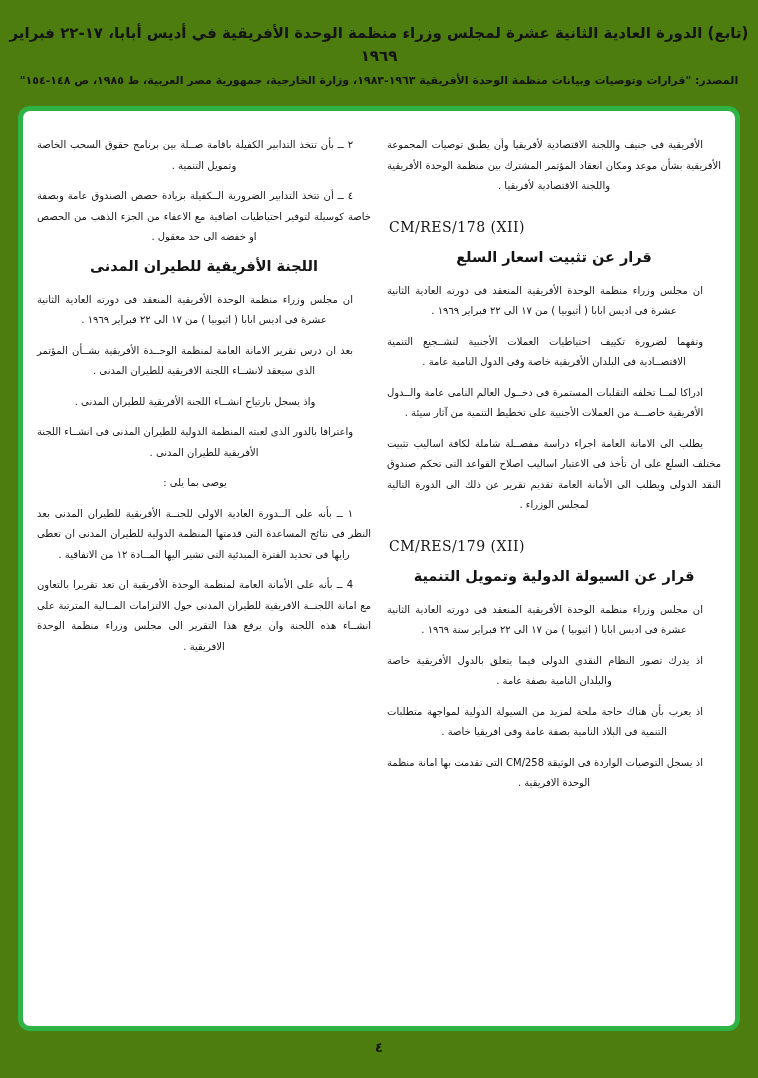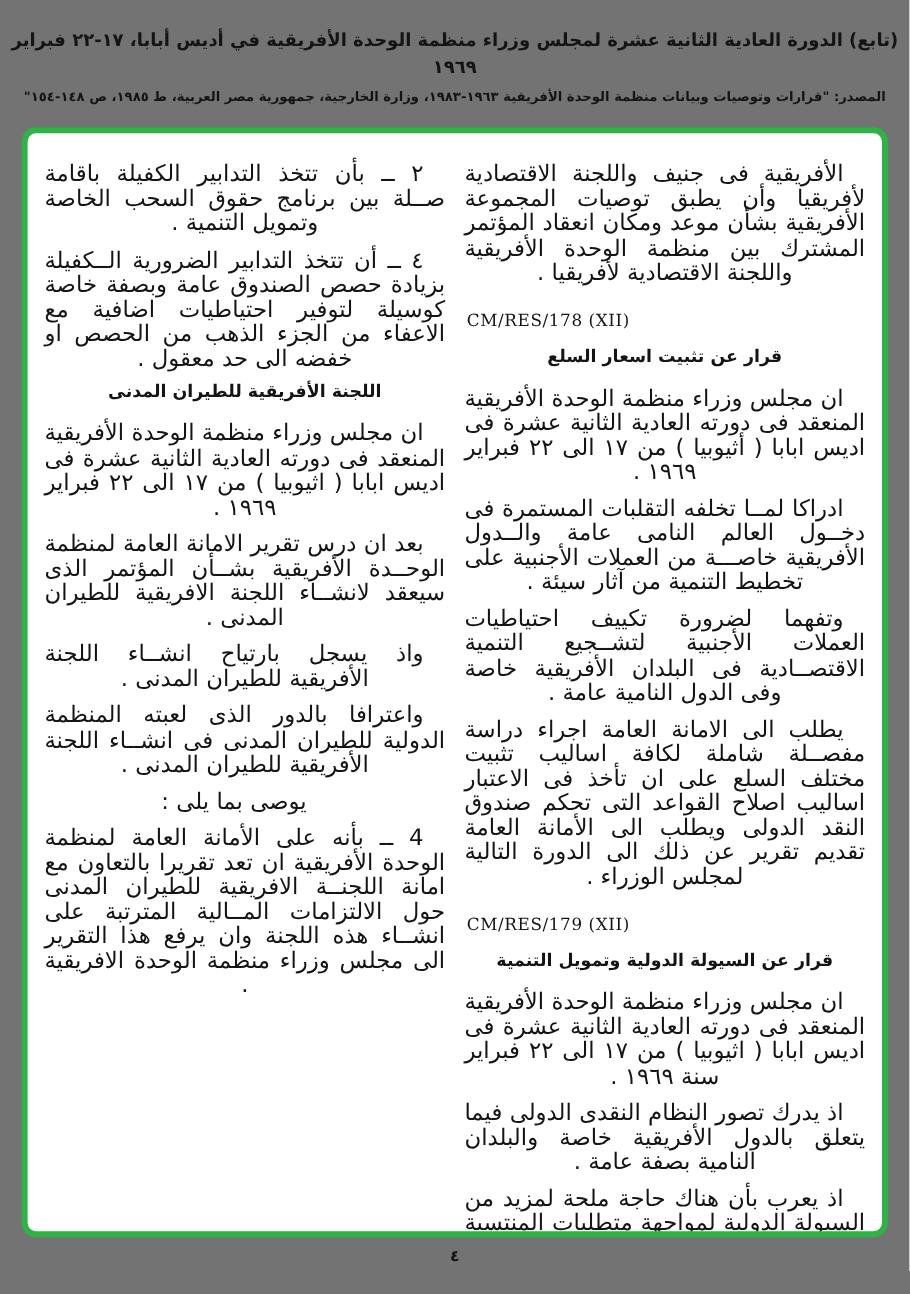--- a/index.html
+++ b/index.html
@@ -6,21 +6,21 @@
     margin: 0;
     padding: 0;
     background: #ffffff;
     font-family: "DejaVu Sans", sans-serif;
     color: #141414;
   }
   .page {
     position: relative;
     width: 758px;
     height: 1078px;
-    background: #737373;
+    background: #4d7c0f;
     overflow: hidden;
   }
   .doc-header {
     text-align: center;
     direction: rtl;
     padding-top: 22px;
   }
   .doc-header .h-line1 {
     font-size: 15px;
     font-weight: bold;
@@ -47,21 +47,21 @@
     display: flex;
     gap: 16px;
     height: 100%;
   }
   .col {
     flex: 1 1 0;
     min-width: 0;
   }
   .block.p {
     direction: rtl;
-    font-size: 19px;
+    font-size: 10px;
     line-height: 20.5px;
     text-align: justify;
     text-align-last: center;
     text-indent: 18px;
     margin: 0 0 10px 0;
   }
   .block.code {
     direction: ltr;
     text-align: left;
     font-family: "DejaVu Serif", serif;
@@ -94,39 +94,40 @@
     <div class="h-line2">المصدر: "قرارات وتوصيات وبيانات منظمة الوحدة الأفريقية ١٩٦٣-١٩٨٣، وزارة الخارجية، جمهورية مصر العربية، ط ١٩٨٥، ص ١٤٨-١٥٤"</div>
   </div>
 
   <div class="border-box" style="border-color: rgb(46, 179, 68);">
     <div class="columns">
       <div class="col" id="col-right">
           <div class="block p">الأفريقية فى جنيف واللجنة الاقتصادية لأفريقيا وأن يطبق توصيات المجموعة الأفريقية بشأن موعد ومكان انعقاد المؤتمر المشترك بين منظمة الوحدة الأفريقية واللجنة الاقتصادية لأفريقيا .</div>
           <div class="block code">CM/RES/178 (XII)</div>
           <div class="block title">قرار عن تثبيت اسعار السلع</div>
           <div class="block p">ان مجلس وزراء منظمة الوحدة الأفريقية المنعقد فى دورته العادية الثانية عشرة فى اديس ابابا ( أثيوبيا ) من ١٧ الى ٢٢ فبراير ١٩٦٩ .</div>
+          <div class="block p">وتفهما لضرورة تكييف احتياطيات العملات الأجنبية لتشــجيع التنمية الاقتصــادية فى البلدان الأفريقية خاصة وفى الدول النامية عامة .</div>
           <div class="block p">ادراكا لمــا تخلفه التقلبات المستمرة فى دخــول العالم النامى عامة والــدول الأفريقية خاصـــة من العملات الأجنبية على تخطيط التنمية من آثار سيئة .</div>
-          <div class="block p">وتفهما لضرورة تكييف احتياطيات العملات الأجنبية لتشــجيع التنمية الاقتصــادية فى البلدان الأفريقية خاصة وفى الدول النامية عامة .</div>
           <div class="block p">يطلب الى الامانة العامة اجراء دراسة مفصــلة شاملة لكافة اساليب تثبيت مختلف السلع على ان تأخذ فى الاعتبار اساليب اصلاح القواعد التى تحكم صندوق النقد الدولى ويطلب الى الأمانة العامة تقديم تقرير عن ذلك الى الدورة التالية لمجلس الوزراء .</div>
           <div class="block code">CM/RES/179 (XII)</div>
           <div class="block title">قرار عن السيولة الدولية وتمويل التنمية</div>
           <div class="block p">ان مجلس وزراء منظمة الوحدة الأفريقية المنعقد فى دورته العادية الثانية عشرة فى اديس ابابا ( اثيوبيا ) من ١٧ الى ٢٢ فبراير سنة ١٩٦٩ .</div>
           <div class="block p">اذ يدرك تصور النظام النقدى الدولى فيما يتعلق بالدول الأفريقية خاصة والبلدان النامية بصفة عامة .</div>
-          <div class="block p">اذ يعرب بأن هناك حاجة ملحة لمزيد من السيولة الدولية لمواجهة متطلبات المنتسبة فى البلاد النامية بصفة عامة وفى افريقيا خاصة .</div>
+          <div class="block p">اذ يعرب بأن هناك حاجة ملحة لمزيد من السيولة الدولية لمواجهة متطلبات التنمية فى البلاد النامية بصفة عامة وفى افريقيا خاصة .</div>
           <div class="block p">اذ يسجل التوصيات الواردة فى الوثيقة CM/258 التى تقدمت بها امانة منظمة الوحدة الافريقية .</div>
         </div>
       <div class="col" id="col-left">
           <div class="block p">٢ ــ بأن تتخذ التدابير الكفيلة باقامة صــلة بين برنامج حقوق السحب الخاصة وتمويل التنمية .</div>
           <div class="block p">٤ ــ أن تتخذ التدابير الضرورية الــكفيلة بزيادة حصص الصندوق عامة وبصفة خاصة كوسيلة لتوفير احتياطيات اضافية مع الاعفاء من الجزء الذهب من الحصص او خفضه الى حد معقول .</div>
           <div class="block title">اللجنة الأفريقية للطيران المدنى</div>
           <div class="block p">ان مجلس وزراء منظمة الوحدة الأفريقية المنعقد فى دورته العادية الثانية عشرة فى اديس ابابا ( اثيوبيا ) من ١٧ الى ٢٢ فبراير ١٩٦٩ .</div>
           <div class="block p">بعد ان درس تقرير الامانة العامة لمنظمة الوحــدة الأفريقية بشــأن المؤتمر الذى سيعقد لانشــاء اللجنة الافريقية للطيران المدنى .</div>
           <div class="block p">واذ يسجل بارتياح انشــاء اللجنة الأفريقية للطيران المدنى .</div>
           <div class="block p">واعترافا بالدور الذى لعبته المنظمة الدولية للطيران المدنى فى انشــاء اللجنة الأفريقية للطيران المدنى .</div>
           <div class="block p">يوصى بما يلى :</div>
+          <div class="block p">١ ــ بأنه على الــدورة العادية الاولى للجنــة الأفريقية للطيران المدنى بعد النظر فى نتائج المساعدة التى قدمتها المنظمة الدولية للطيران المدنى ان تعطى رايها فى تحديد الفترة المبدئية التى تشير اليها المــادة ١٢ من الاتفاقية .</div>
           <div class="block p">4 ــ بأنه على الأمانة العامة لمنظمة الوحدة الأفريقية ان تعد تقريرا بالتعاون مع امانة اللجنــة الافريقية للطيران المدنى حول الالتزامات المــالية المترتبة على انشــاء هذه اللجنة وان يرفع هذا التقرير الى مجلس وزراء منظمة الوحدة الافريقية .</div>
         </div>
     </div>
   </div>
 
   <div class="page-number">٤</div>
 
 </div>
 
 </body></html>

